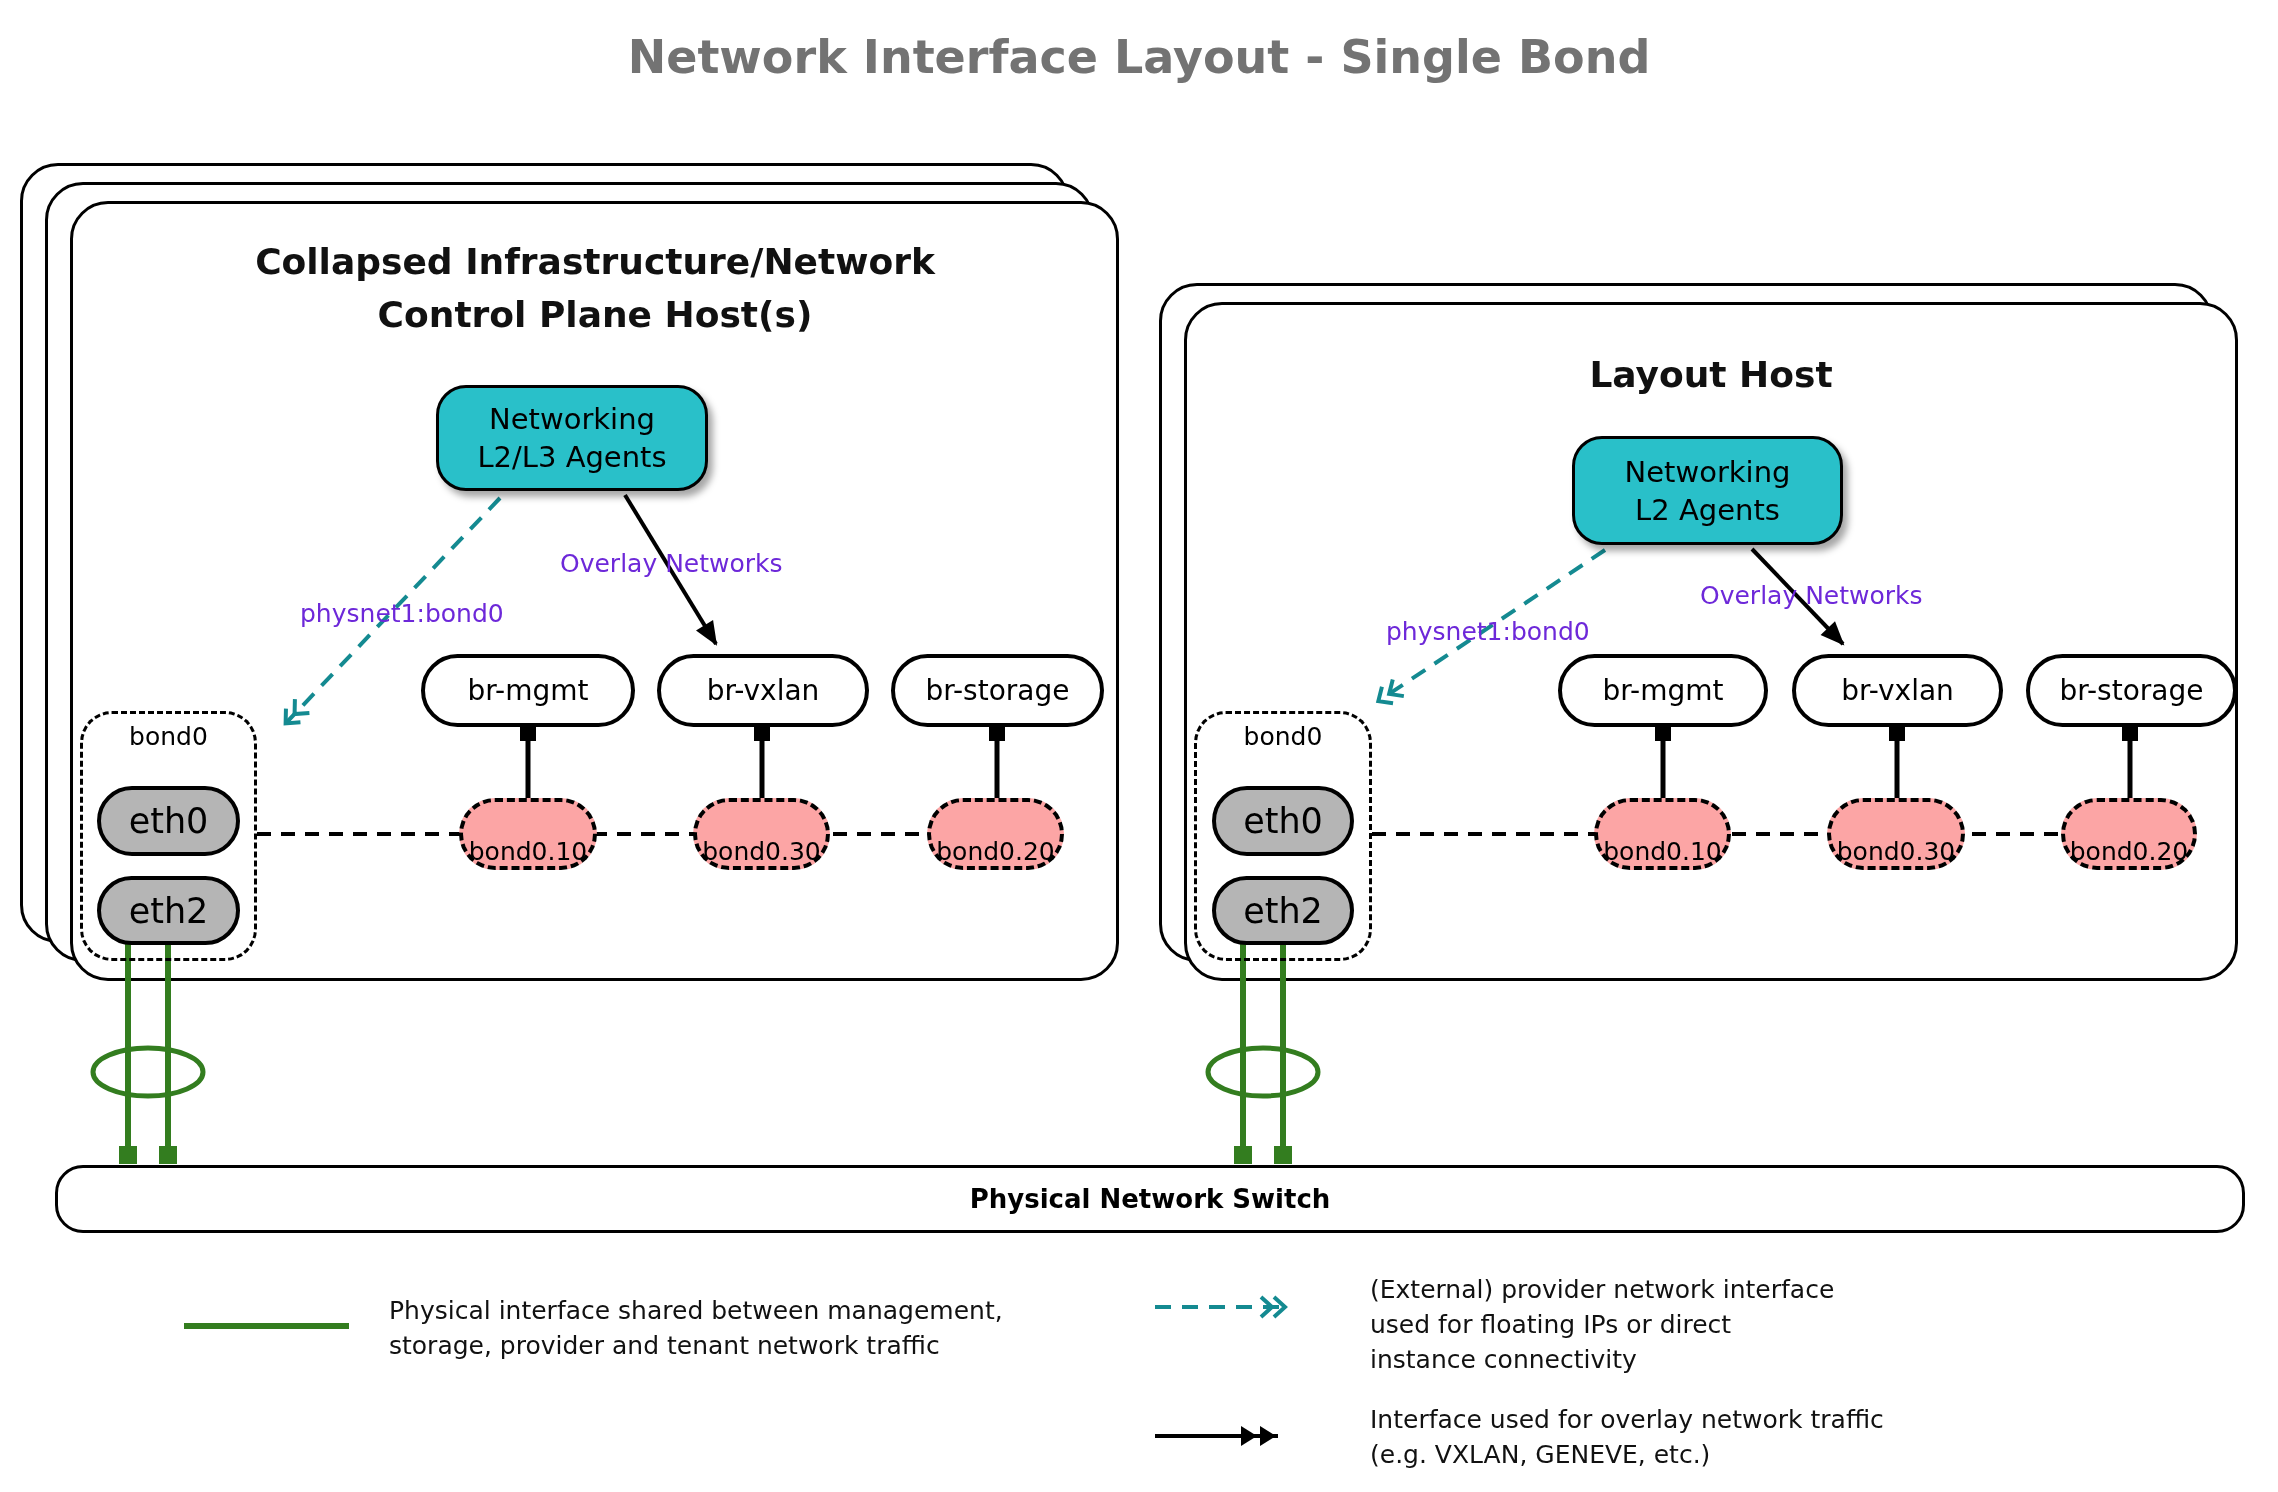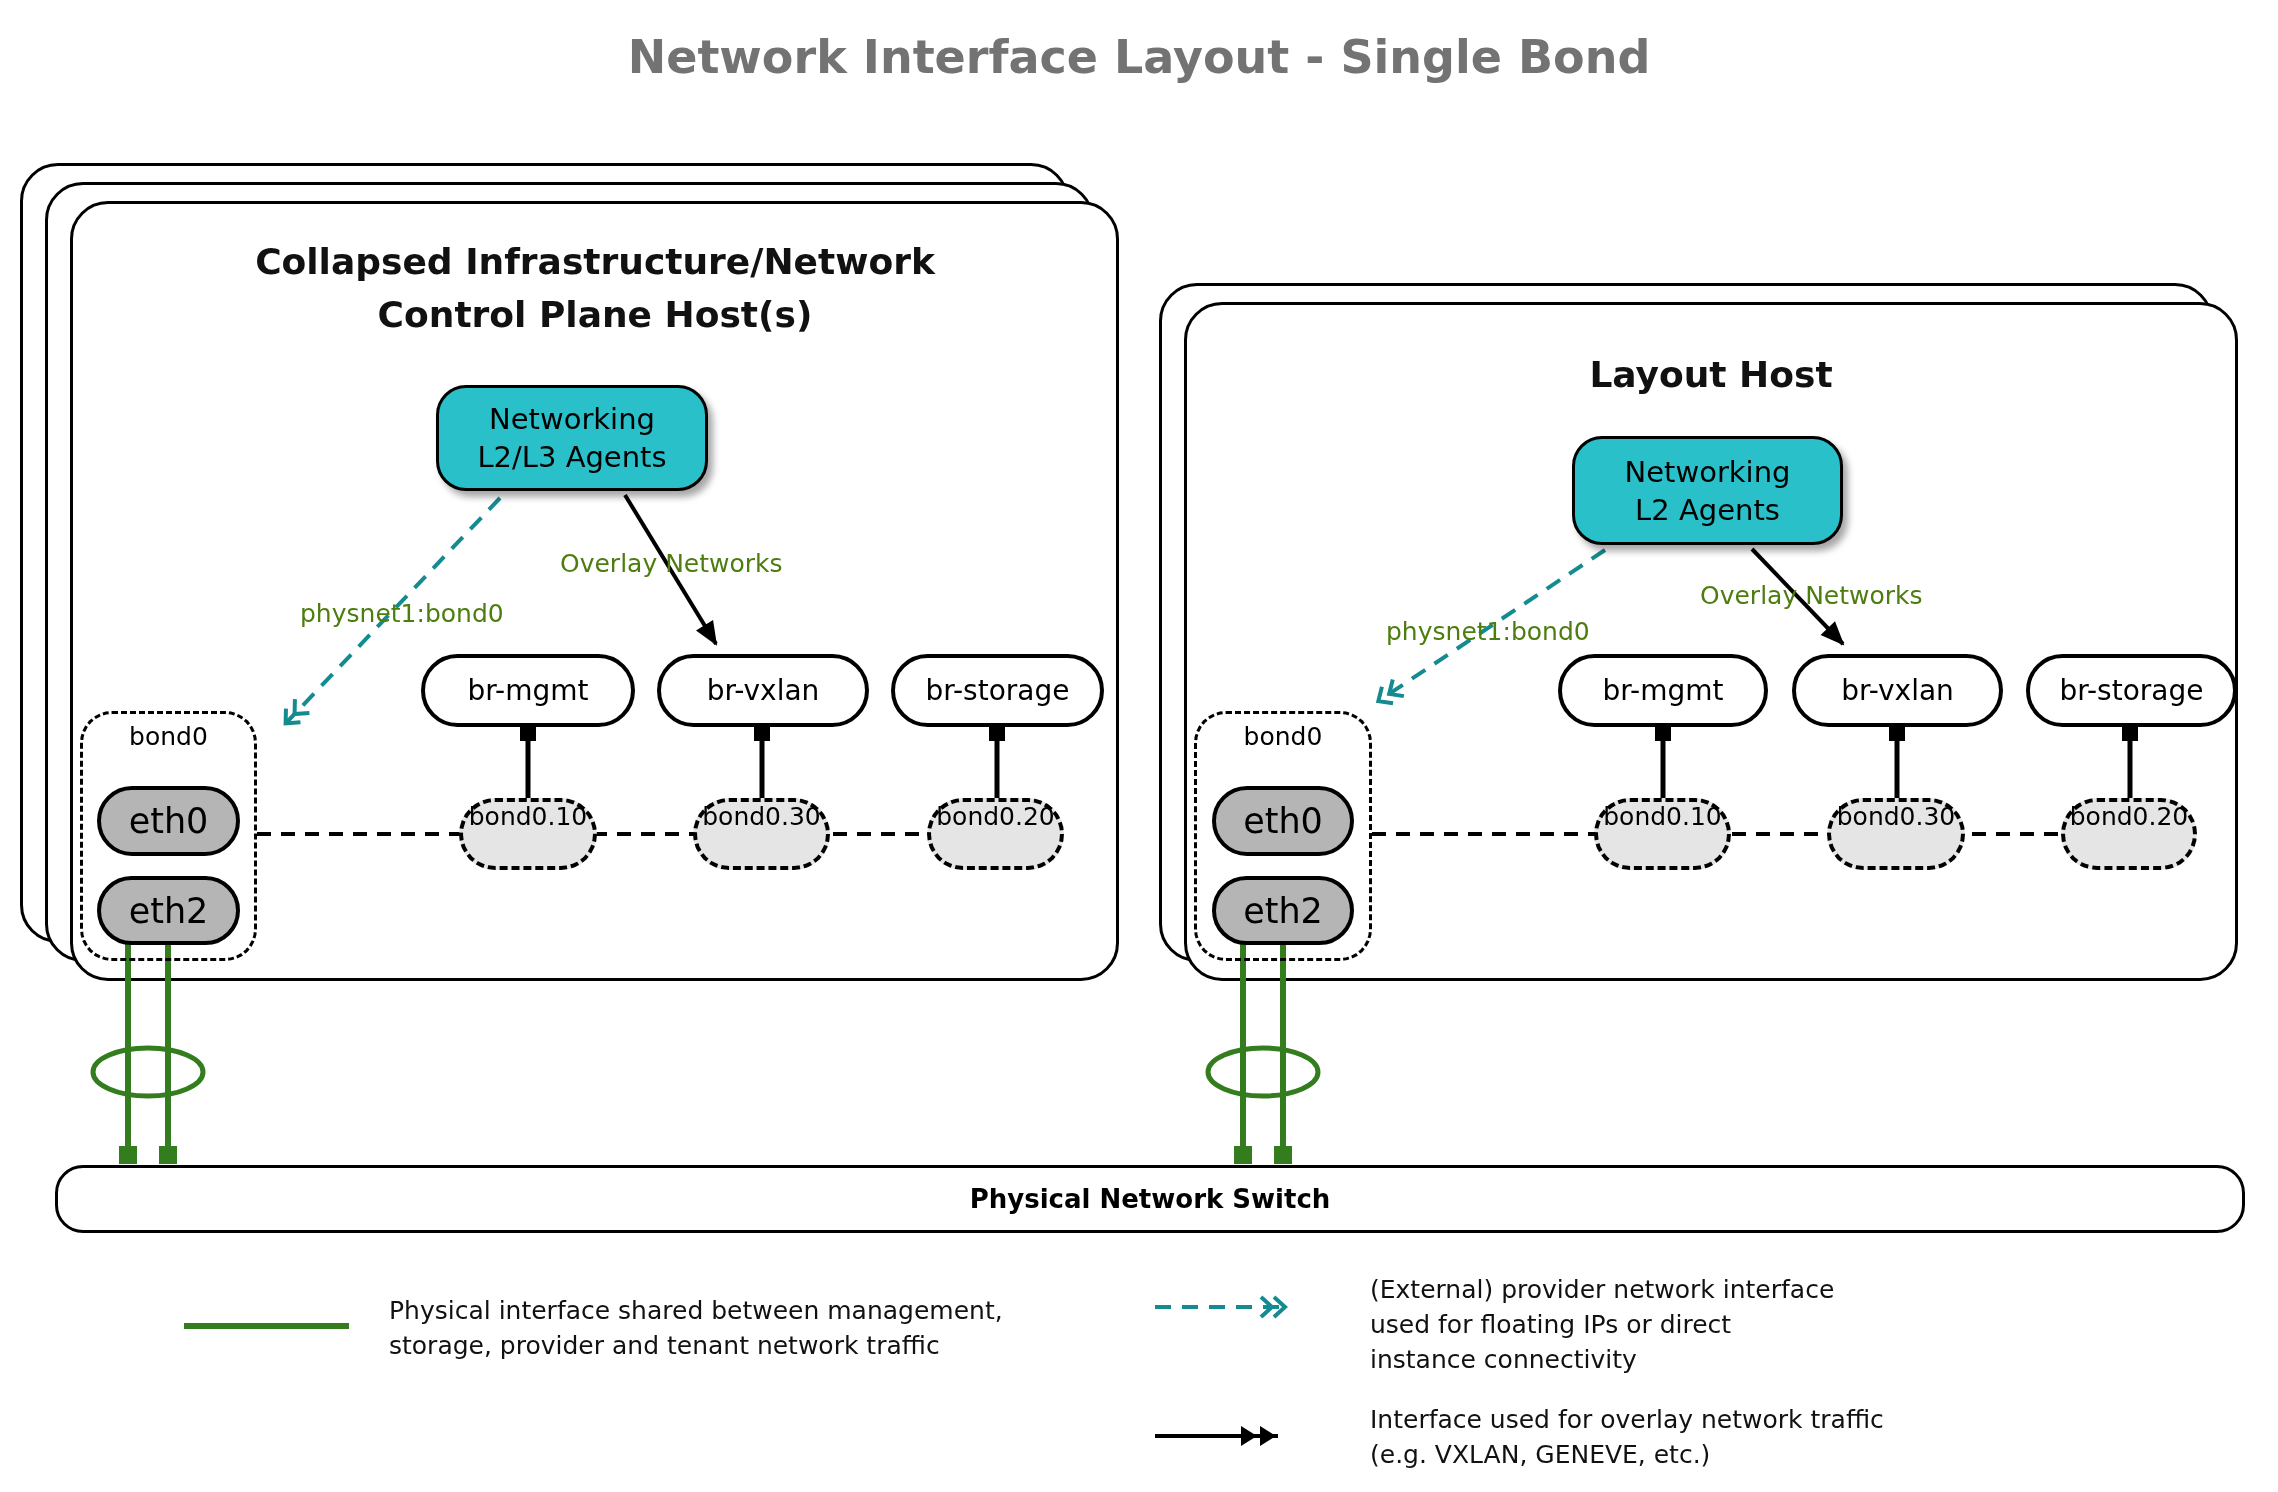--- a/index.html
+++ b/index.html
@@ -14,28 +14,28 @@
 
   .host-title { position:absolute; text-align:center; font-size:36px; font-weight:700;
                 line-height:53px; color:#111; z-index:3; }
 
   .agent { position:absolute; display:flex; flex-direction:column; align-items:center; justify-content:center;
            background:#29c0c9; border:3px solid #000; border-radius:30px; font-size:29px; line-height:38px;
            z-index:3; box-shadow:5px 6px 7px rgba(0,0,0,0.35); }
 
   .pill { position:absolute; display:flex; align-items:center; justify-content:center;
           background:#fff; border:4px solid #000; border-radius:40px; font-size:28px; z-index:3; }
-  .vlan { position:absolute; display:flex; align-items:flex-start; justify-content:center;
-          background:#e5e5e5; border:4px dashed #000; border-radius:36px; font-size:25px; z-index:3; }
+  .vlan { position:absolute; display:flex; align-items:flex-end; justify-content:center;
+          background:#fca5a5; border:4px dashed #000; border-radius:36px; font-size:25px; z-index:3; }
   .nic  { position:absolute; display:flex; align-items:center; justify-content:center;
           background:#b5b5b5; border:4px solid #000; border-radius:36px; font-size:35px; z-index:3; }
 
   .bond-rect  { position:absolute; border:3px dashed #000; border-radius:32px; z-index:2; }
   .bond-label { position:absolute; text-align:center; font-size:25px; z-index:3; }
-  .small-label{ position:absolute; font-size:25px; color:#4d7c0f; z-index:3; white-space:nowrap; }
+  .small-label{ position:absolute; font-size:25px; color:#6d28d9; z-index:3; white-space:nowrap; }
 
   .switch { position:absolute; display:flex; align-items:center; justify-content:center;
             background:#fff; border:3px solid #000; border-radius:28px;
             font-size:26px; font-weight:700; z-index:3; }
 
   .legend-text { position:absolute; font-size:25px; line-height:35px; color:#111; z-index:3; }
 </style>
 </head>
 <body>
 

